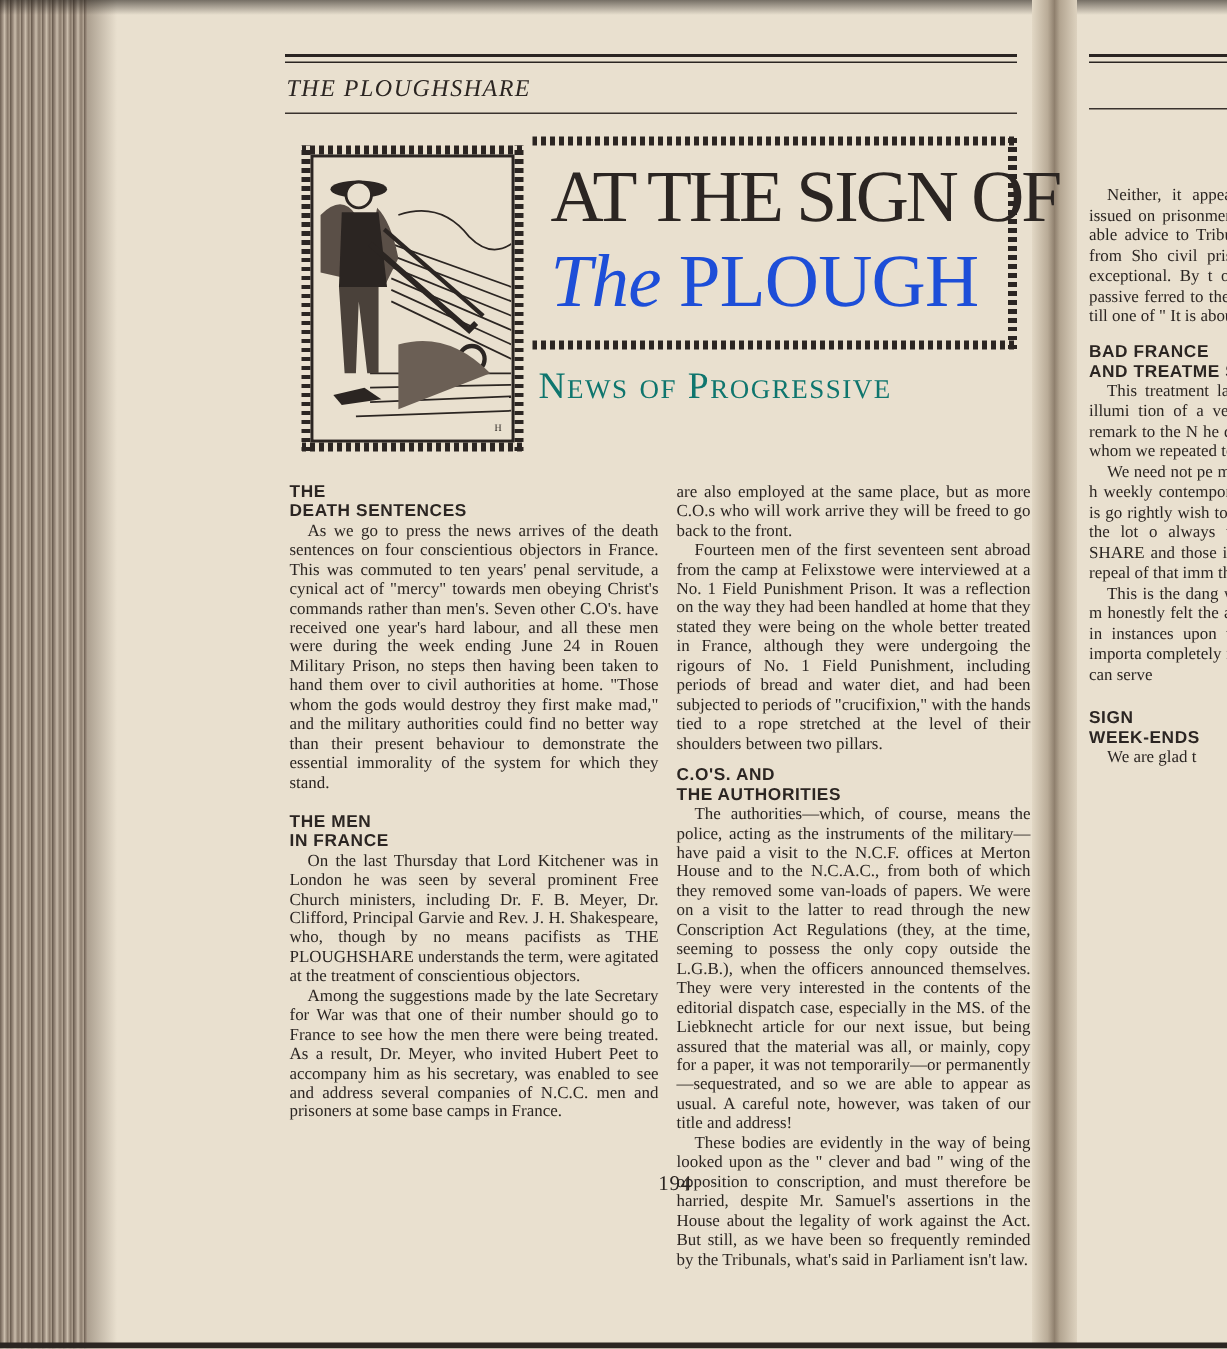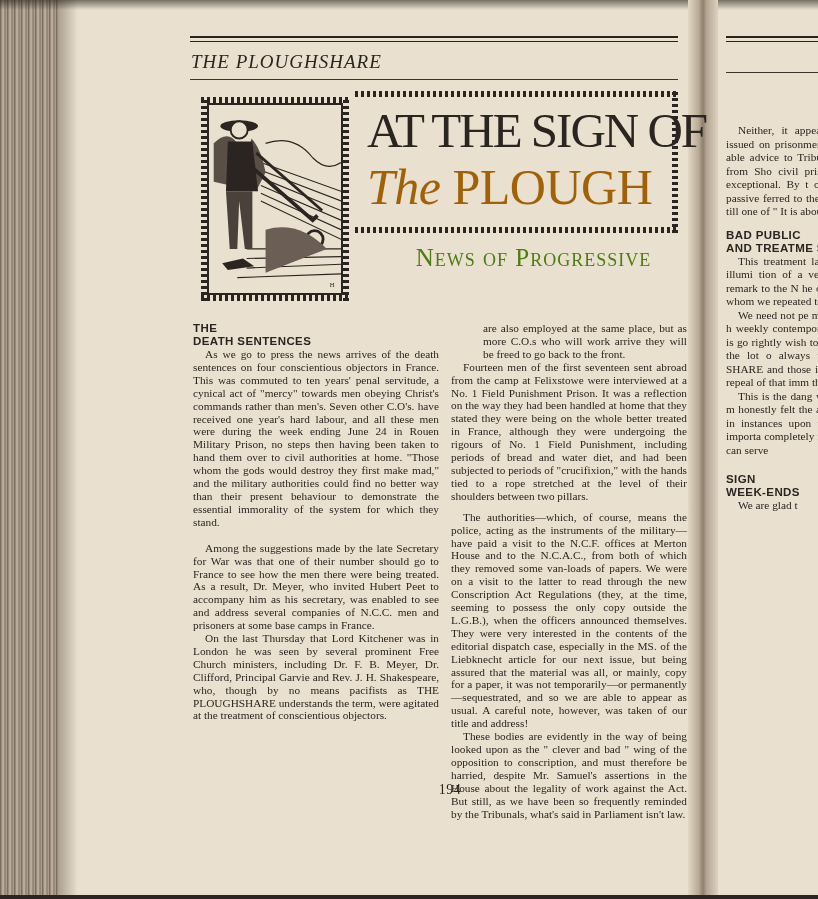--- a/index.html
+++ b/index.html
@@ -26,21 +26,21 @@
   }
   .gutter {
     position: absolute; left: 688px; top: 0; width: 30px; height: 899px;
     background: linear-gradient(90deg, #e2d8c5 0%, #b9ab97 35%, #8f806e 50%, #b3a591 62%, #ddd2bf 100%);
   }
   .left-page {
     position: absolute; left: 190px; top: 30px; width: 488px;
   }
   .rule-double { border-top: 2px solid #2b2522; margin-top: 6px; height: 3px; border-bottom: 1px solid #2b2522; }
   .running-head {
-    font-style: italic; font-size: 19px; letter-spacing: 1px; margin: 9px 0 4px 1px; color: #2b2522;
+    font-style: italic; font-size: 16px; letter-spacing: 1px; margin: 9px 0 4px 1px; color: #2b2522;
   }
   .rule-single { border-top: 1px solid #3a332e; margin-top: 6px; }
 
   .masthead { position: absolute; left: 5px; top: 61px; width: 483px; height: 222px; }
   .woodcut {
     position: absolute; left: 0; top: 0; width: 160px; height: 216px;
     border: 6px solid transparent;
     background:
       repeating-linear-gradient(90deg, #2b2522 0 3px, transparent 3px 6px) top/100% 6px no-repeat,
       repeating-linear-gradient(90deg, #2b2522 0 3px, transparent 3px 6px) bottom/100% 6px no-repeat,
@@ -61,39 +61,39 @@
   .border-strip.mid { left: 160px; top: 136px; width: 323px; }
   .border-vert {
     position: absolute; left: 477px; top: 0; width: 6px; height: 142px;
     background: repeating-linear-gradient(0deg, #2b2522 0 3px, transparent 3px 6px);
   }
   .title-line1 {
     position: absolute; left: 172px; top: 14px; width: 305px;
     font-size: 49px; line-height: 52px; letter-spacing: -2px; color: #2b2522; white-space: nowrap;
   }
   .title-line2 {
-    position: absolute; left: 172px; top: 68px; width: 305px; white-space: nowrap; color: #a16207;
+    position: absolute; left: 172px; top: 68px; width: 305px; white-space: nowrap; color: #1d4ed8;
     font-size: 50px; line-height: 56px; letter-spacing: -0.5px;
   }
   .title-line2 .the { font-style: italic; }
   .subtitle {
-    position: absolute; left: 177px; top: 152px; width: 323px; text-align: center;
-    font-variant: small-caps; font-size: 25px; line-height: 30px; letter-spacing: 1px; color: #4d7c0f;
+    position: absolute; left: 164px; top: 152px; width: 323px; 
+    font-variant: small-caps; font-size: 25px; line-height: 30px; letter-spacing: 1px; color: #0f766e;
   }
 
   .columns { position: absolute; left: 0; top: 292px; width: 488px; }
   .col { position: absolute; top: 0; width: 246px; font-size: 11.3px; line-height: 12.9px; text-align: justify; }
   .col.left { left: 3px; }
   .col.right { left: 261px; width: 236px; }
   .sec-head {
     font-family: "Liberation Sans", "DejaVu Sans", sans-serif; font-weight: bold; font-size: 11.5px;
     line-height: 13px; letter-spacing: 0.4px; margin: 0;
   }
   .para { text-indent: 12px; margin: 0; }
-  .para.cont { text-indent: 0; margin-left: 32px; }
+  .para.cont { text-indent: 0; }
   .gap { height: 13px; }
   .folio {
     position: absolute; left: 0; top: 752px; width: 520px; text-align: center; font-size: 14px; letter-spacing: 0.5px;
   }
 
   .right-page {
     position: absolute; left: 726px; top: 30px; width: 130px; overflow: hidden; clip-path: inset(0 38px 0 0);
   }
   .right-page .rule-double { margin-top: 6px; }
   .right-page .rule-single { margin-top: 30px; }
@@ -155,43 +155,51 @@
   </div>
 
   <div class="columns">
     <div class="col left">
       <h3 class="sec-head">
         <span>THE</span><br>
         <span>DEATH SENTENCES</span>
       </h3>
       <p class="para">As we go to press the news arrives of the death sentences on four conscientious objectors in France. This was commuted to ten years' penal servitude, a cynical act of "mercy" towards men obeying Christ's commands rather than men's. Seven other C.O's. have received one year's hard labour, and all these men were during the week ending June 24 in Rouen Military Prison, no steps then having been taken to hand them over to civil authorities at home. "Those whom the gods would destroy they first make mad," and the military authorities could find no better way than their present behaviour to demonstrate the essential immorality of the system for which they stand.</p>
       <div class="gap"></div>
+      <h3 class="sec-head">
+        <span>THE MEN</span><br>
+        <span>IN FRANCE</span>
+      </h3>
+      <p class="para">On the last Thursday that Lord Kitchener was in London he was seen by several prominent Free Church ministers, including Dr. F. B. Meyer, Dr. Clifford, Principal Garvie and Rev. J. H. Shakespeare, who, though by no means pacifists as THE PLOUGHSHARE understands the term, were agitated at the treatment of conscientious objectors.</p>
       <p class="para">Among the suggestions made by the late Secretary for War was that one of their number should go to France to see how the men there were being treated. As a result, Dr. Meyer, who invited Hubert Peet to accompany him as his secretary, was enabled to see and address several companies of N.C.C. men and prisoners at some base camps in France.</p>
-      <p class="para">On the last Thursday that Lord Kitchener was in London he was seen by several prominent Free Church ministers, including Dr. F. B. Meyer, Dr. Clifford, Principal Garvie and Rev. J. H. Shakespeare, who, though by no means pacifists as THE PLOUGHSHARE understands the term, were agitated at the treatment of conscientious objectors.</p>
     </div>
     <div class="col right">
       <p class="para cont">are also employed at the same place, but as more C.O.s who will work arrive they will be freed to go back to the front.</p>
       <p class="para">Fourteen men of the first seventeen sent abroad from the camp at Felixstowe were interviewed at a No. 1 Field Punishment Prison. It was a reflection on the way they had been handled at home that they stated they were being on the whole better treated in France, although they were undergoing the rigours of No. 1 Field Punishment, including periods of bread and water diet, and had been subjected to periods of "crucifixion," with the hands tied to a rope stretched at the level of their shoulders between two pillars.</p>
       <div class="gap" style="height:8px"></div>
+      <h3 class="sec-head">
+        <span>C.O'S. AND</span><br>
+        <span>THE AUTHORITIES</span>
+      </h3>
       <p class="para">The authorities—which, of course, means the police, acting as the instruments of the military—have paid a visit to the N.C.F. offices at Merton House and to the N.C.A.C., from both of which they removed some van-loads of papers. We were on a visit to the latter to read through the new Conscription Act Regulations (they, at the time, seeming to possess the only copy outside the L.G.B.), when the officers announced themselves. They were very interested in the contents of the editorial dispatch case, especially in the MS. of the Liebknecht article for our next issue, but being assured that the material was all, or mainly, copy for a paper, it was not temporarily—or permanently—sequestrated, and so we are able to appear as usual. A careful note, however, was taken of our title and address!</p>
       <p class="para">These bodies are evidently in the way of being looked upon as the " clever and bad " wing of the opposition to conscription, and must therefore be harried, despite Mr. Samuel's assertions in the House about the legality of work against the Act. But still, as we have been so frequently reminded by the Tribunals, what's said in Parliament isn't law.</p>
     </div>
   </div>
 
   <div class="folio">194</div>
 </div>
 
 <div class="right-page">
   <div class="rule-double"></div>
   <div class="rule-single"></div>
   <div class="rp-text">
     <p class="para">Neither, it appea Army orders. We the order issued on prisonment for con as binding on courts able advice to Tribu it seems about as c five men from Sho civil prison at Lew state of affairs at exceptional. By t officials there were when the " passive ferred to the prison in," but were shep treat, till one of " It is about time station now."</p>
     <div class="gap" style="height:10px"></div>
     <h3 class="sec-head">
-      <span>BAD PUBLIC</span><br>
+      <span>BAD FRANCE</span><br>
       <span>AND TREATME S</span>
     </h3>
     <p class="para">This treatment lantern " to that sh which is an illumi tion of a very prev being taken off by to remark to the N he doesn't have a l gets all his ideas whom we repeated to the Word of God</p>
     <p class="para">We need not pe many cases of brut to light. These h weekly contempora the Tribunal. Pe sort of thing is go rightly wish to hav we rejoice over th alleviate the lot o always the danger the outcome, whil SHARE and those is the complete objectors from a repeal of that imm the war spirit tha</p>
     <p class="para">This is the dang we view as a co We believe that m honestly felt the alternative to mil this, especially in instances upon the pagandist peace " national importa completely neutra stand in danger o No man can serve</p>
     <div class="gap" style="height:16px"></div>
     <h3 class="sec-head">
       <span>SIGN</span><br>
       <span>WEEK-ENDS</span>
     </h3>

